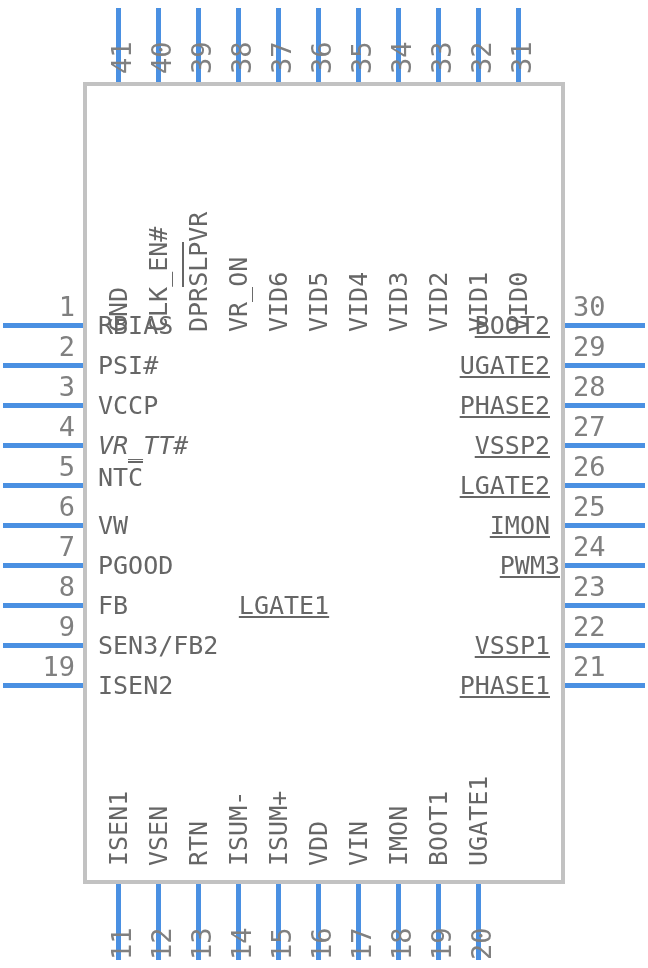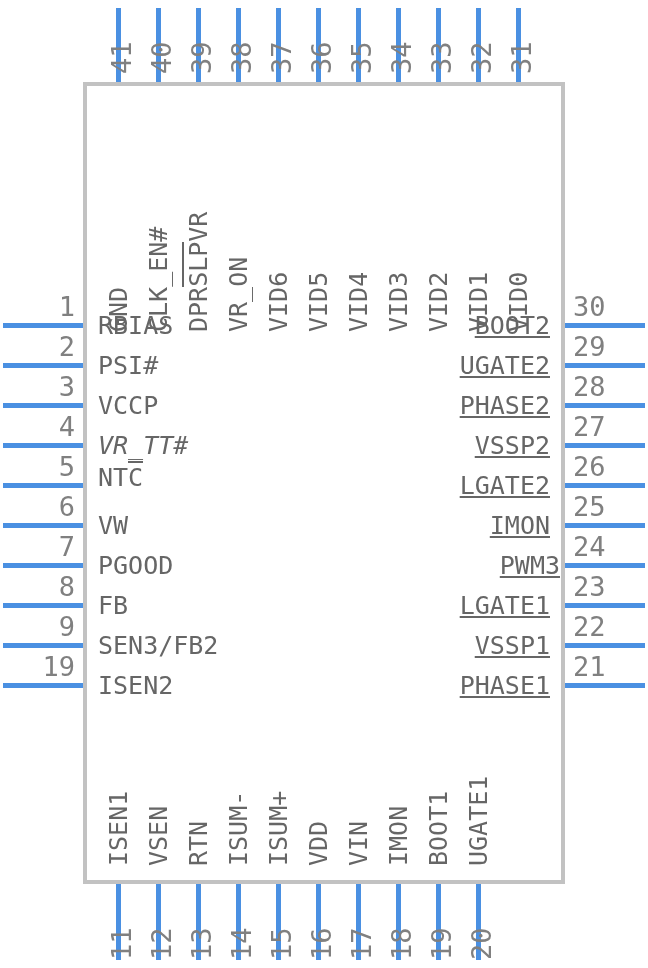--- a/index.html
+++ b/index.html
@@ -126,21 +126,21 @@
       <div class="pname pname-left" style="left: 98px; top: 393px;">VCCP</div>
       <div class="pname pname-left" style="left: 98px; top: 433px; font-style: italic;">VR_TT#</div>
       <div class="pname pname-left" style="left: 98px; top: 465px;">NT<span class="ovl">C</span></div>
       <div class="pname pname-left" style="left: 98px; top: 513px;">VW</div>
       <div class="pname pname-left" style="left: 98px; top: 553px;">PGOOD</div>
       <div class="pname pname-left" style="left: 98px; top: 593px;">FB</div>
       <div class="pname pname-left" style="left: 98px; top: 633px;">SEN3/FB2</div>
       <div class="pname pname-left" style="left: 98px; top: 673px;">ISEN2</div>
       <div class="pname pname-right" style="left: 0px; width: 550px; top: 673px;">PHASE1</div>
       <div class="pname pname-right" style="left: 0px; width: 550px; top: 633px;">VSSP1</div>
-      <div class="pname pname-right" style="left: 0px; width: 550px; top: 593px;">LGATE1</div>
+      <div class="pname pname-right" style="left: 9px; width: 550px; top: 593px; text-align: center;">LGATE1</div>
       <div class="pname pname-right" style="left: 10px; width: 550px; top: 553px;">PWM3</div>
       <div class="pname pname-right" style="left: 0px; width: 550px; top: 513px;">IMON</div>
       <div class="pname pname-right" style="left: 0px; width: 550px; top: 473px;">LGATE2</div>
       <div class="pname pname-right" style="left: 0px; width: 550px; top: 433px;">VSSP2</div>
       <div class="pname pname-right" style="left: 0px; width: 550px; top: 393px;">PHASE2</div>
       <div class="pname pname-right" style="left: 0px; width: 550px; top: 353px;">UGATE2</div>
       <div class="pname pname-right" style="left: 0px; width: 550px; top: 313px;">BOOT2</div>
       <div class="pname pname-v" style="left: 506px; top: 332px; text-align: left; width: 240px;">VID0</div>
       <div class="pname pname-v" style="left: 466px; top: 332px; text-align: left; width: 240px;">VID1</div>
       <div class="pname pname-v" style="left: 426px; top: 332px; text-align: left; width: 240px;">VID2</div>

